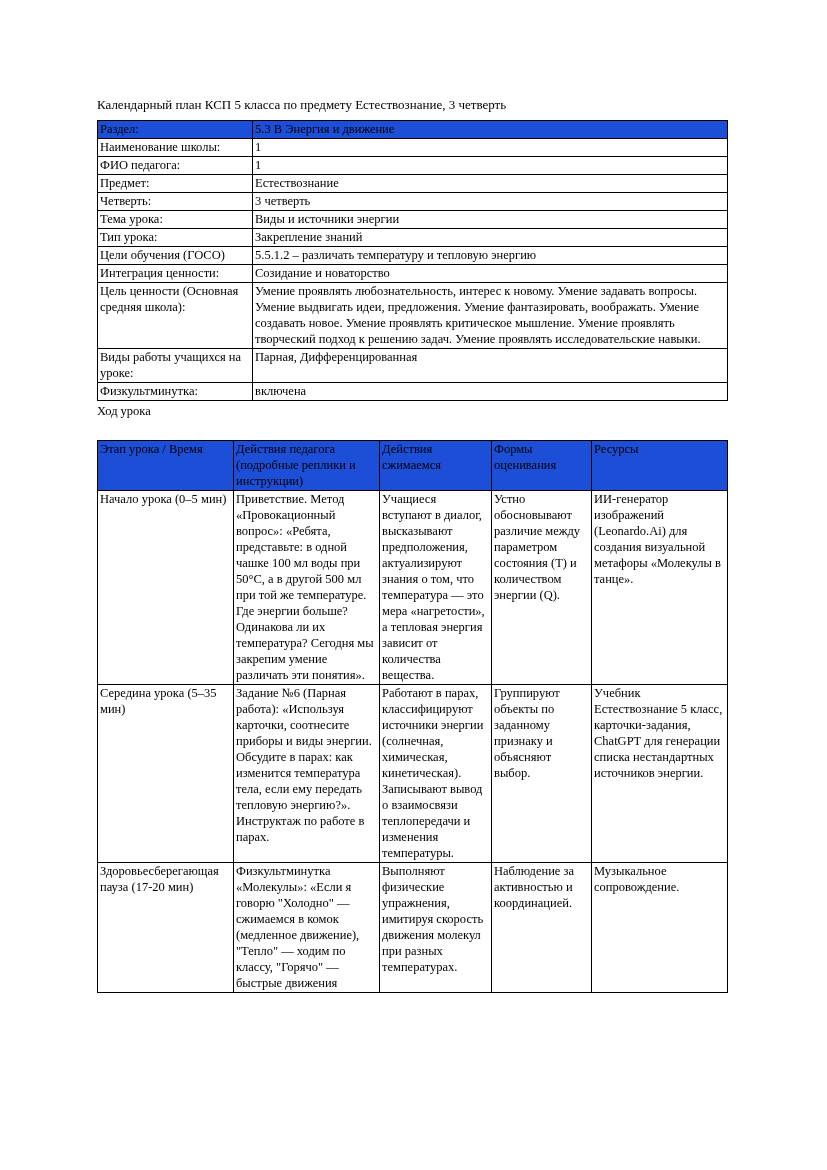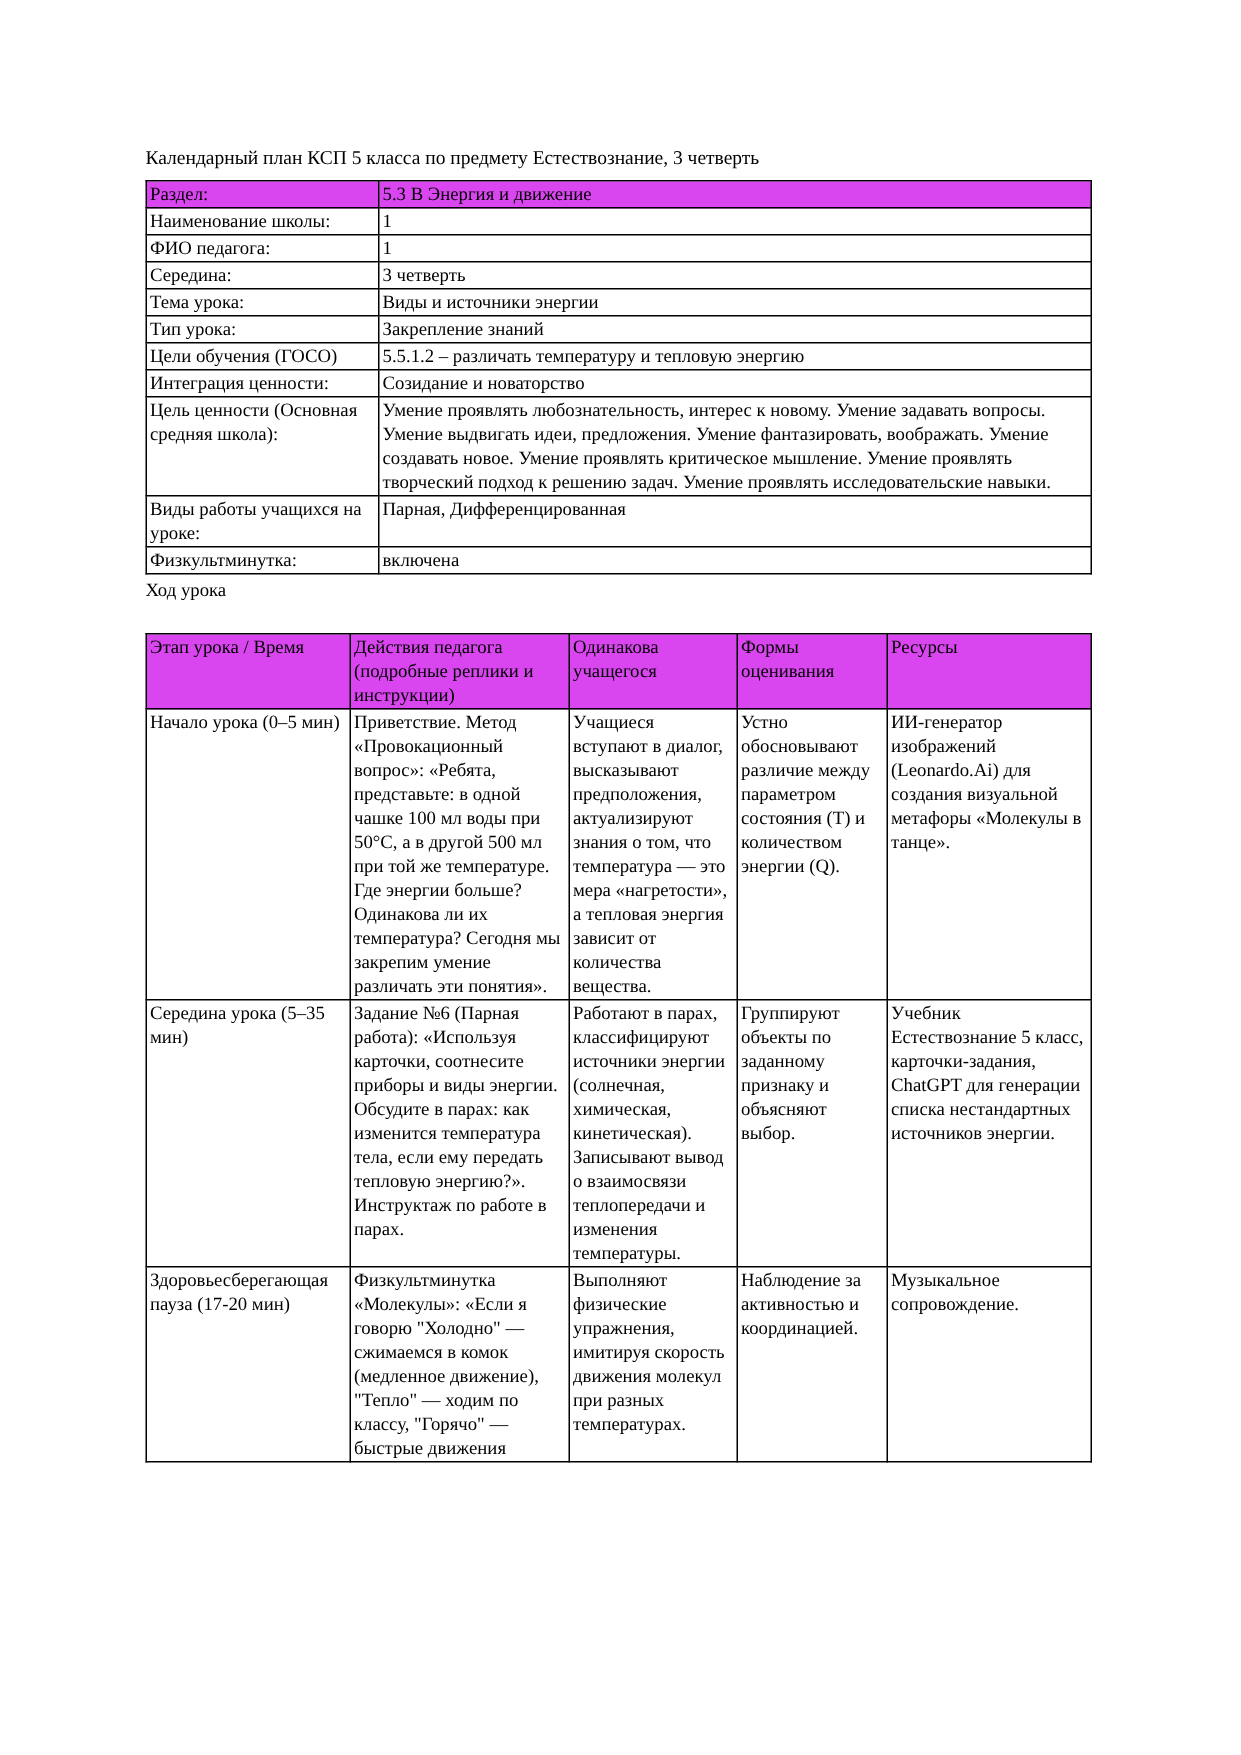--- a/index.html
+++ b/index.html
@@ -34,21 +34,21 @@
   td, th {
     border: 1px solid #000000;
     vertical-align: top;
     text-align: left;
     font-weight: normal;
     font-size: 12.5px;
     line-height: 16px;
     padding: 0 3px 1px 2px;
     word-wrap: break-word;
   }
-  .shaded { background: #d946ef; }
+  .shaded { background: #1d4ed8; }
   .info-table col.c-label { width: 155px; }
   .info-table col.c-value { width: 475px; }
   .section-heading {
     font-size: 12.5px;
     line-height: 16px;
     font-weight: normal;
     margin: 2px 0 21px 0;
   }
   .lesson-table col.c1 { width: 136px; }
   .lesson-table col.c2 { width: 146px; }
@@ -76,21 +76,25 @@
       </tr>
       <tr>
         <td>Наименование школы:</td>
         <td>1</td>
       </tr>
       <tr>
         <td>ФИО педагога:</td>
         <td>1</td>
       </tr>
       <tr>
-        <td>Середина:</td>
+        <td>Предмет:</td>
+        <td>Естествознание</td>
+      </tr>
+      <tr>
+        <td>Четверть:</td>
         <td>3 четверть</td>
       </tr>
       <tr>
         <td>Тема урока:</td>
         <td>Виды и источники энергии</td>
       </tr>
       <tr>
         <td>Тип урока:</td>
         <td>Закрепление знаний</td>
       </tr>
@@ -124,21 +128,21 @@
         <col class="c1">
         <col class="c2">
         <col class="c3">
         <col class="c4">
         <col class="c5">
       </colgroup>
     <tbody>
       <tr>
         <th class="shaded">Этап урока / Время</th>
         <th class="shaded">Действия педагога (подробные реплики и инструкции)</th>
-        <th class="shaded">Одинакова учащегося</th>
+        <th class="shaded">Действия сжимаемся</th>
         <th class="shaded">Формы оценивания</th>
         <th class="shaded">Ресурсы</th>
       </tr>
       <tr>
         <td>Начало урока (0–5 мин)</td>
         <td>Приветствие. Метод «Провокационный вопрос»: «Ребята, представьте: в одной чашке 100 мл воды при 50°C, а в другой 500 мл при той же температуре. Где энергии больше? Одинакова ли их температура? Сегодня мы закрепим умение различать эти понятия».</td>
         <td>Учащиеся вступают в диалог, высказывают предположения, актуализируют знания о том, что температура — это мера «нагретости», а тепловая энергия зависит от количества вещества.</td>
         <td>Устно обосновывают различие между параметром состояния (T) и количеством энергии (Q).</td>
         <td>ИИ-генератор изображений (Leonardo.Ai) для создания визуальной метафоры «Молекулы в танце».</td>
       </tr>

